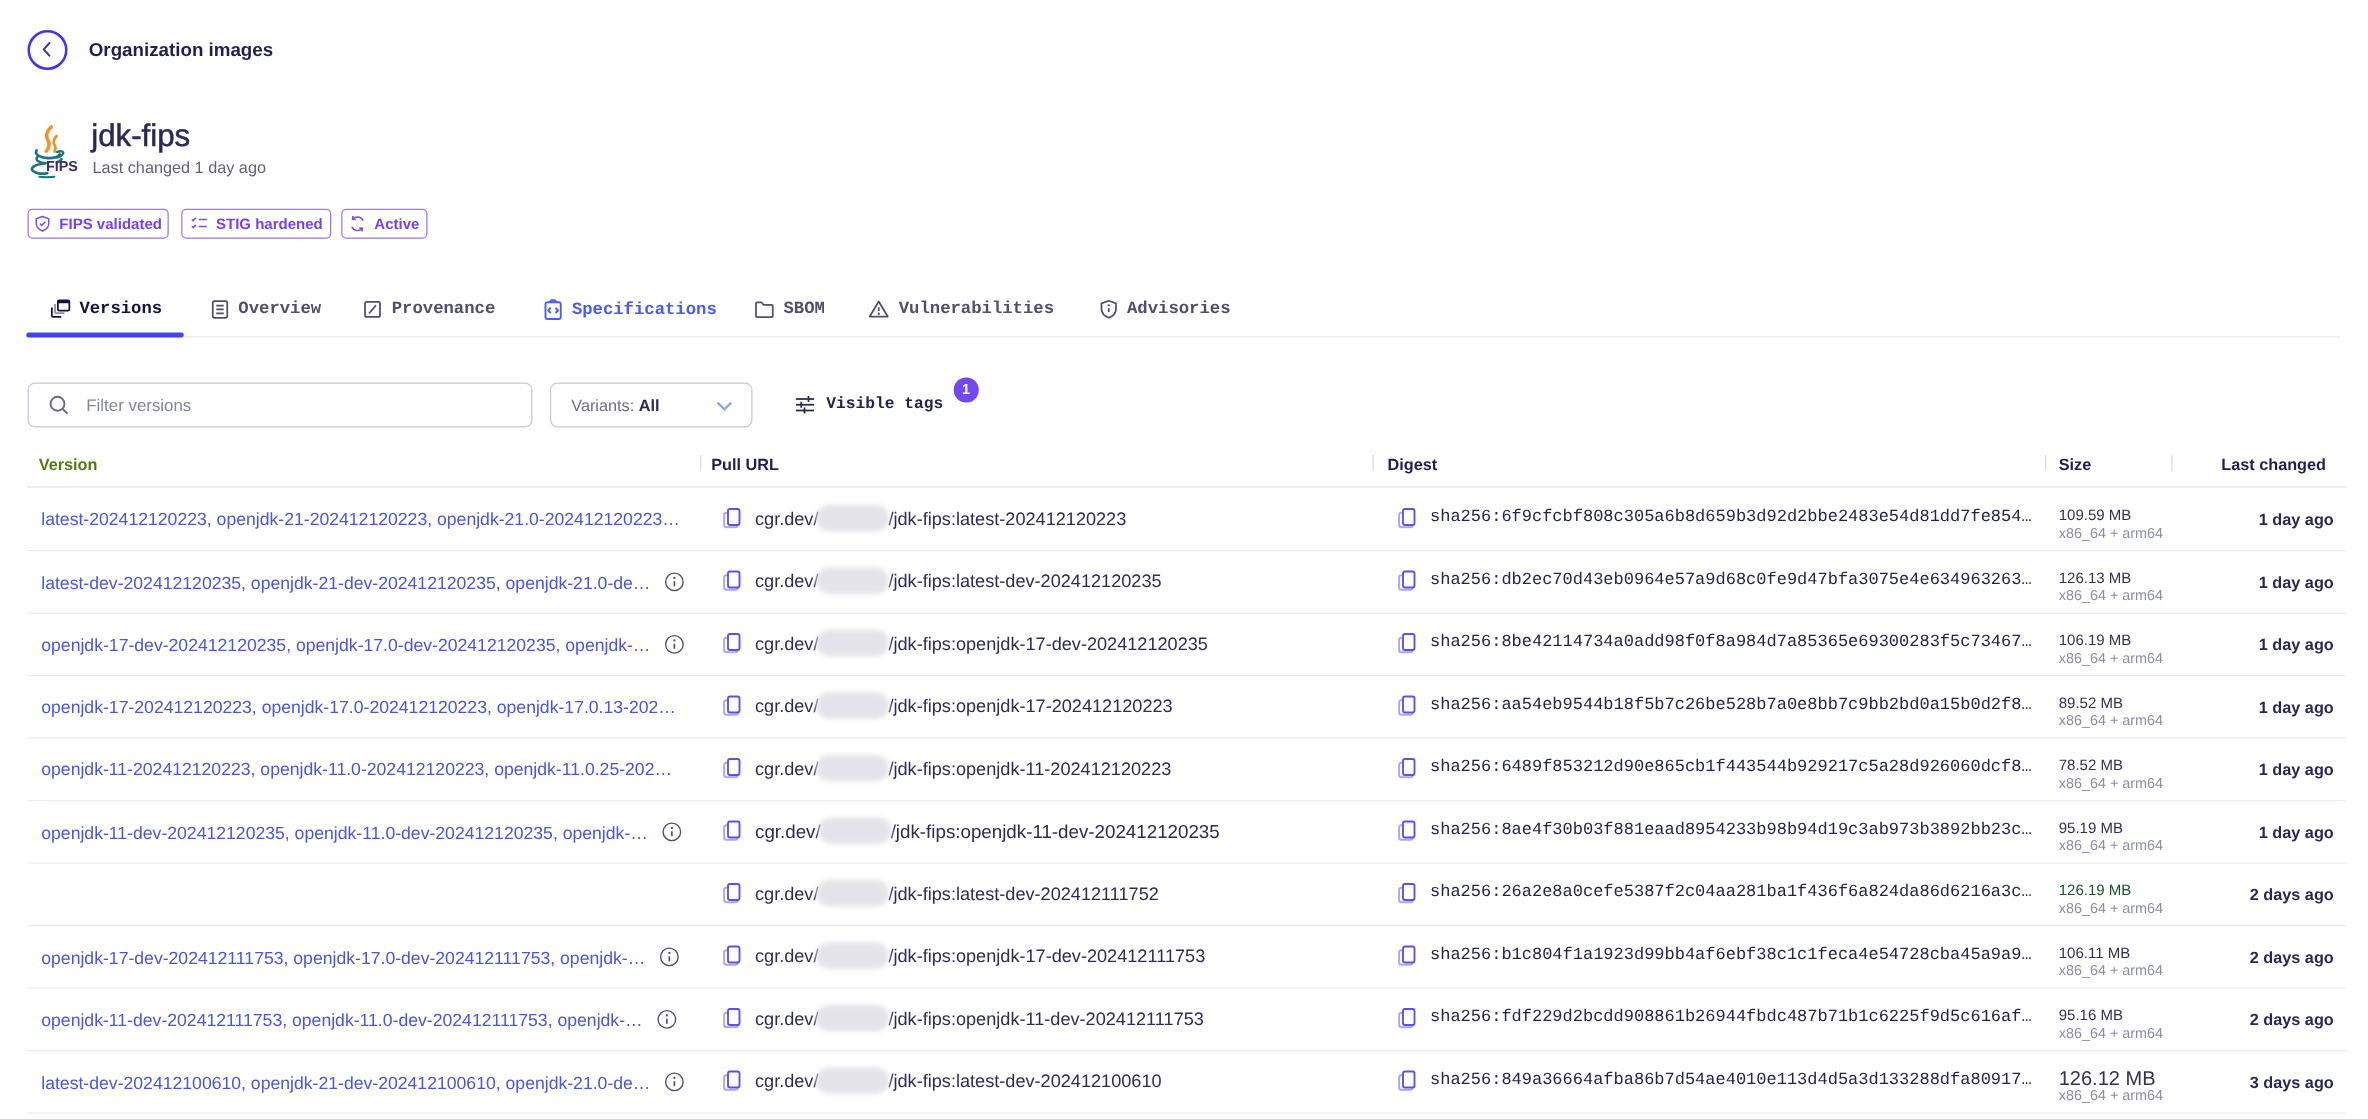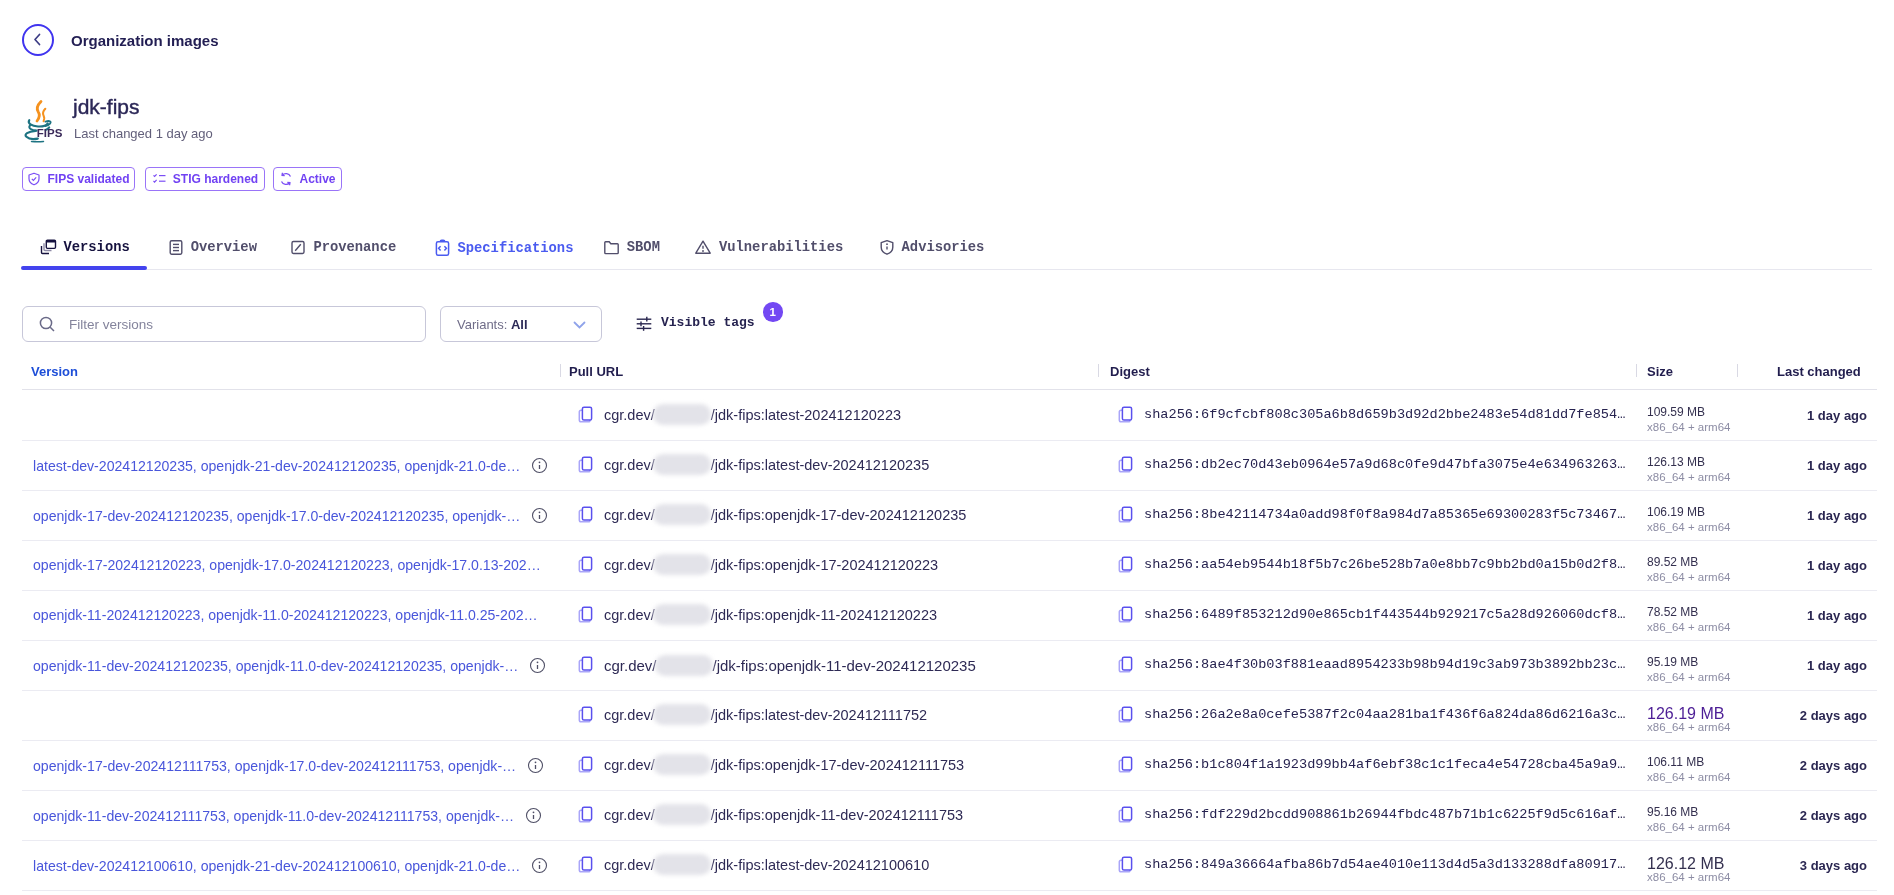--- a/index.html
+++ b/index.html
@@ -24,21 +24,21 @@
 <path d="M24.3,11.8 C21.8,14.4 21.4,16.8 22.7,19.1 C23.7,20.8 23.5,22.6 22.6,24.2" fill="none" stroke="#f5921f" stroke-width="2.1" stroke-linecap="round"></path>
 <g fill="none" stroke="#1d7382" stroke-linecap="round">
 <path d="M24.5,24.6 C28.5,23.2 30.8,24.4 29,26.6 C27.8,28 26,28.8 24.5,29" stroke-width="1.9"></path>
 <path d="M8.3,23.2 C6.2,26.4 10.6,29.2 17,29.5 C21.5,29.7 25.5,28.4 26.8,26.4" stroke-width="2.1"></path>
 <path d="M9,28.3 C6.6,31.3 11,33.4 15.5,33.6 M24.5,32.9 C26.6,32.3 27.6,31.4 28.2,30.4" stroke-width="2.1"></path>
 <path d="M14.5,33.8 C7,34.6 2.6,37.2 5.4,39.8 C7.8,42 13,42.4 16.8,41.6" stroke-width="2.2"></path>
 <path d="M10.5,44.4 Q16.5,45.2 22.5,44.4" stroke-width="1.5"></path>
 </g>
 <text x="15.8" y="40" font-family="Liberation Sans,sans-serif" font-size="11.5" font-weight="bold" fill="#3b2b5a">FIPS</text>
 </svg>
-<div class="abs" style="left:73px;top:95px;font-size:21px;color:#2b2757;-webkit-text-stroke:0.4px #2b2757;">jdk-fips</div>
+<div class="abs" style="left:73px;top:95px;font-size:25px;color:#2b2757;-webkit-text-stroke:0.4px #2b2757;">jdk-fips</div>
 <div class="abs" style="left:74px;top:126px;font-size:13px;color:#625f7a;">Last changed 1 day ago</div>
 <div class="badge" style="left:22px;width:113px;">
       <svg width="14" height="14" viewBox="0 0 14 14">
         <g fill="none" stroke="#7b4ef5" stroke-width="1.2">
 <path d="M7,1.2 L12,3 V6.8 C12,9.8 10,11.7 7,12.8 C4,11.7 2,9.8 2,6.8 V3 Z" stroke-linejoin="round"></path>
 <polyline points="4.8,6.8 6.4,8.4 9.2,5.4"></polyline>
         </g>
       </svg>
       <span>FIPS validated</span>
     </div>
@@ -156,30 +156,31 @@
 <line x1="0.7" y1="3.2" x2="15.3" y2="3.2"></line>
         <line x1="0.7" y1="7.8" x2="15.3" y2="7.8"></line>
         <line x1="0.7" y1="12.4" x2="15.3" y2="12.4"></line>
 <line x1="10.8" y1="0.8" x2="10.8" y2="5.6"></line>
         <line x1="5" y1="5.4" x2="5" y2="10.2"></line>
         <line x1="7.6" y1="10" x2="7.6" y2="14.8"></line>
       </g>
     </svg>
 <div class="abs mono" style="left:661px;top:315px;font-size:13px;font-weight:bold;color:#262350;">Visible tags</div>
 <div class="abs" style="left:763px;top:302px;width:19.5px;height:19.5px;border-radius:50%;background:#7348f3;color:#fff;font-size:11.5px;font-weight:bold;display:flex;align-items:center;justify-content:center;">1</div>
-<div class="abs" style="left:31px;top:364px;font-size:13px;font-weight:bold;color:#1d4ed8;">Version</div>
+<div class="abs" style="left:31px;top:364px;font-size:13px;font-weight:bold;color:#4d7c0f;">Version</div>
 <div class="abs" style="left:569px;top:364px;font-size:13px;font-weight:bold;color:#211d4e;">Pull URL</div>
 <div class="abs" style="left:1110px;top:364px;font-size:13px;font-weight:bold;color:#211d4e;">Digest</div>
 <div class="abs" style="left:1647px;top:364px;font-size:13px;font-weight:bold;color:#211d4e;">Size</div>
 <div class="abs" style="left:1777px;top:364px;font-size:13px;font-weight:bold;color:#211d4e;">Last changed</div>
 <div class="vsep" style="left:560px;"></div>
 <div class="vsep" style="left:1098px;"></div>
 <div class="vsep" style="left:1636px;"></div>
 <div class="vsep" style="left:1737px;"></div>
 <div class="hdrline" style="left:22px;top:389px;width:1855px;background:#e2e2ea;"></div>
+<div class="abs link" style="left:33px;top:407px;">latest-202412120223, openjdk-21-202412120223, openjdk-21.0-202412120223…</div>
 <div class="abs" style="left:578px;top:406px;"><svg width="15" height="17" viewBox="0 0 15 17">
 <rect x="1.3" y="4.2" width="10.8" height="11.6" rx="1.8" fill="none" stroke="#a9a5f8" stroke-width="1.5"></rect>
 <rect x="4.4" y="1.2" width="9.2" height="12.8" rx="1.6" fill="#fff" stroke="#5a50ee" stroke-width="1.5"></rect>
 </svg></div>
 <div class="abs" style="left:604px;top:406.5px;font-size:14.5px;color:#2e2a55;white-space:nowrap;">cgr.dev/<span class="blur"></span>/jdk-fips:latest-202412120223</div>
 <div class="abs" style="left:1118px;top:406px;"><svg width="15" height="17" viewBox="0 0 15 17">
 <rect x="1.3" y="4.2" width="10.8" height="11.6" rx="1.8" fill="none" stroke="#a9a5f8" stroke-width="1.5"></rect>
 <rect x="4.4" y="1.2" width="9.2" height="12.8" rx="1.6" fill="#fff" stroke="#5a50ee" stroke-width="1.5"></rect>
 </svg></div>
 <div class="abs mono" style="left:1144px;top:407px;font-size:13.6px;color:#26224f;">sha256:6f9cfcbf808c305a6b8d659b3d92d2bbe2483e54d81dd7fe854…</div>
@@ -283,21 +284,21 @@
 <div class="abs" style="left:578px;top:706px;"><svg width="15" height="17" viewBox="0 0 15 17">
 <rect x="1.3" y="4.2" width="10.8" height="11.6" rx="1.8" fill="none" stroke="#a9a5f8" stroke-width="1.5"></rect>
 <rect x="4.4" y="1.2" width="9.2" height="12.8" rx="1.6" fill="#fff" stroke="#5a50ee" stroke-width="1.5"></rect>
 </svg></div>
 <div class="abs" style="left:604px;top:706.5px;font-size:14.5px;color:#2e2a55;white-space:nowrap;">cgr.dev/<span class="blur"></span>/jdk-fips:latest-dev-202412111752</div>
 <div class="abs" style="left:1118px;top:706px;"><svg width="15" height="17" viewBox="0 0 15 17">
 <rect x="1.3" y="4.2" width="10.8" height="11.6" rx="1.8" fill="none" stroke="#a9a5f8" stroke-width="1.5"></rect>
 <rect x="4.4" y="1.2" width="9.2" height="12.8" rx="1.6" fill="#fff" stroke="#5a50ee" stroke-width="1.5"></rect>
 </svg></div>
 <div class="abs mono" style="left:1144px;top:707px;font-size:13.6px;color:#26224f;">sha256:26a2e8a0cefe5387f2c04aa281ba1f436f6a824da86d6216a3c…</div>
-<div class="abs" style="left:1647px;top:705px;font-size:16px;color:#4c1d95;">126.19 MB</div>
+<div class="abs" style="left:1647px;top:705px;font-size:12px;color:#14532d;">126.19 MB</div>
 <div class="abs" style="left:1647px;top:721px;font-size:11.5px;color:#8c8ca4;">x86_64 + arm64</div>
 <div class="abs" style="right:27px;top:707.5px;font-size:13px;font-weight:bold;color:#2b2752;">2 days ago</div>
 <div class="rowsep" style="top:739.5px;"></div>
 <div class="abs link" style="left:33px;top:757px;">openjdk-17-dev-202412111753, openjdk-17.0-dev-202412111753, openjdk-…<span style="margin-left:11px;display:inline-flex;vertical-align:-3px;">
         <svg width="17" height="17" viewBox="0 0 17 17">
 <circle cx="8.5" cy="8.5" r="7" fill="none" stroke="#4f4f66" stroke-width="1.1"></circle>
 <line x1="8.5" y1="8" x2="8.5" y2="12" stroke="#4f4f66" stroke-width="1.3"></line>
 <circle cx="8.5" cy="5.3" r="0.9" fill="#4f4f66"></circle>
 </svg>
       </span></div>

